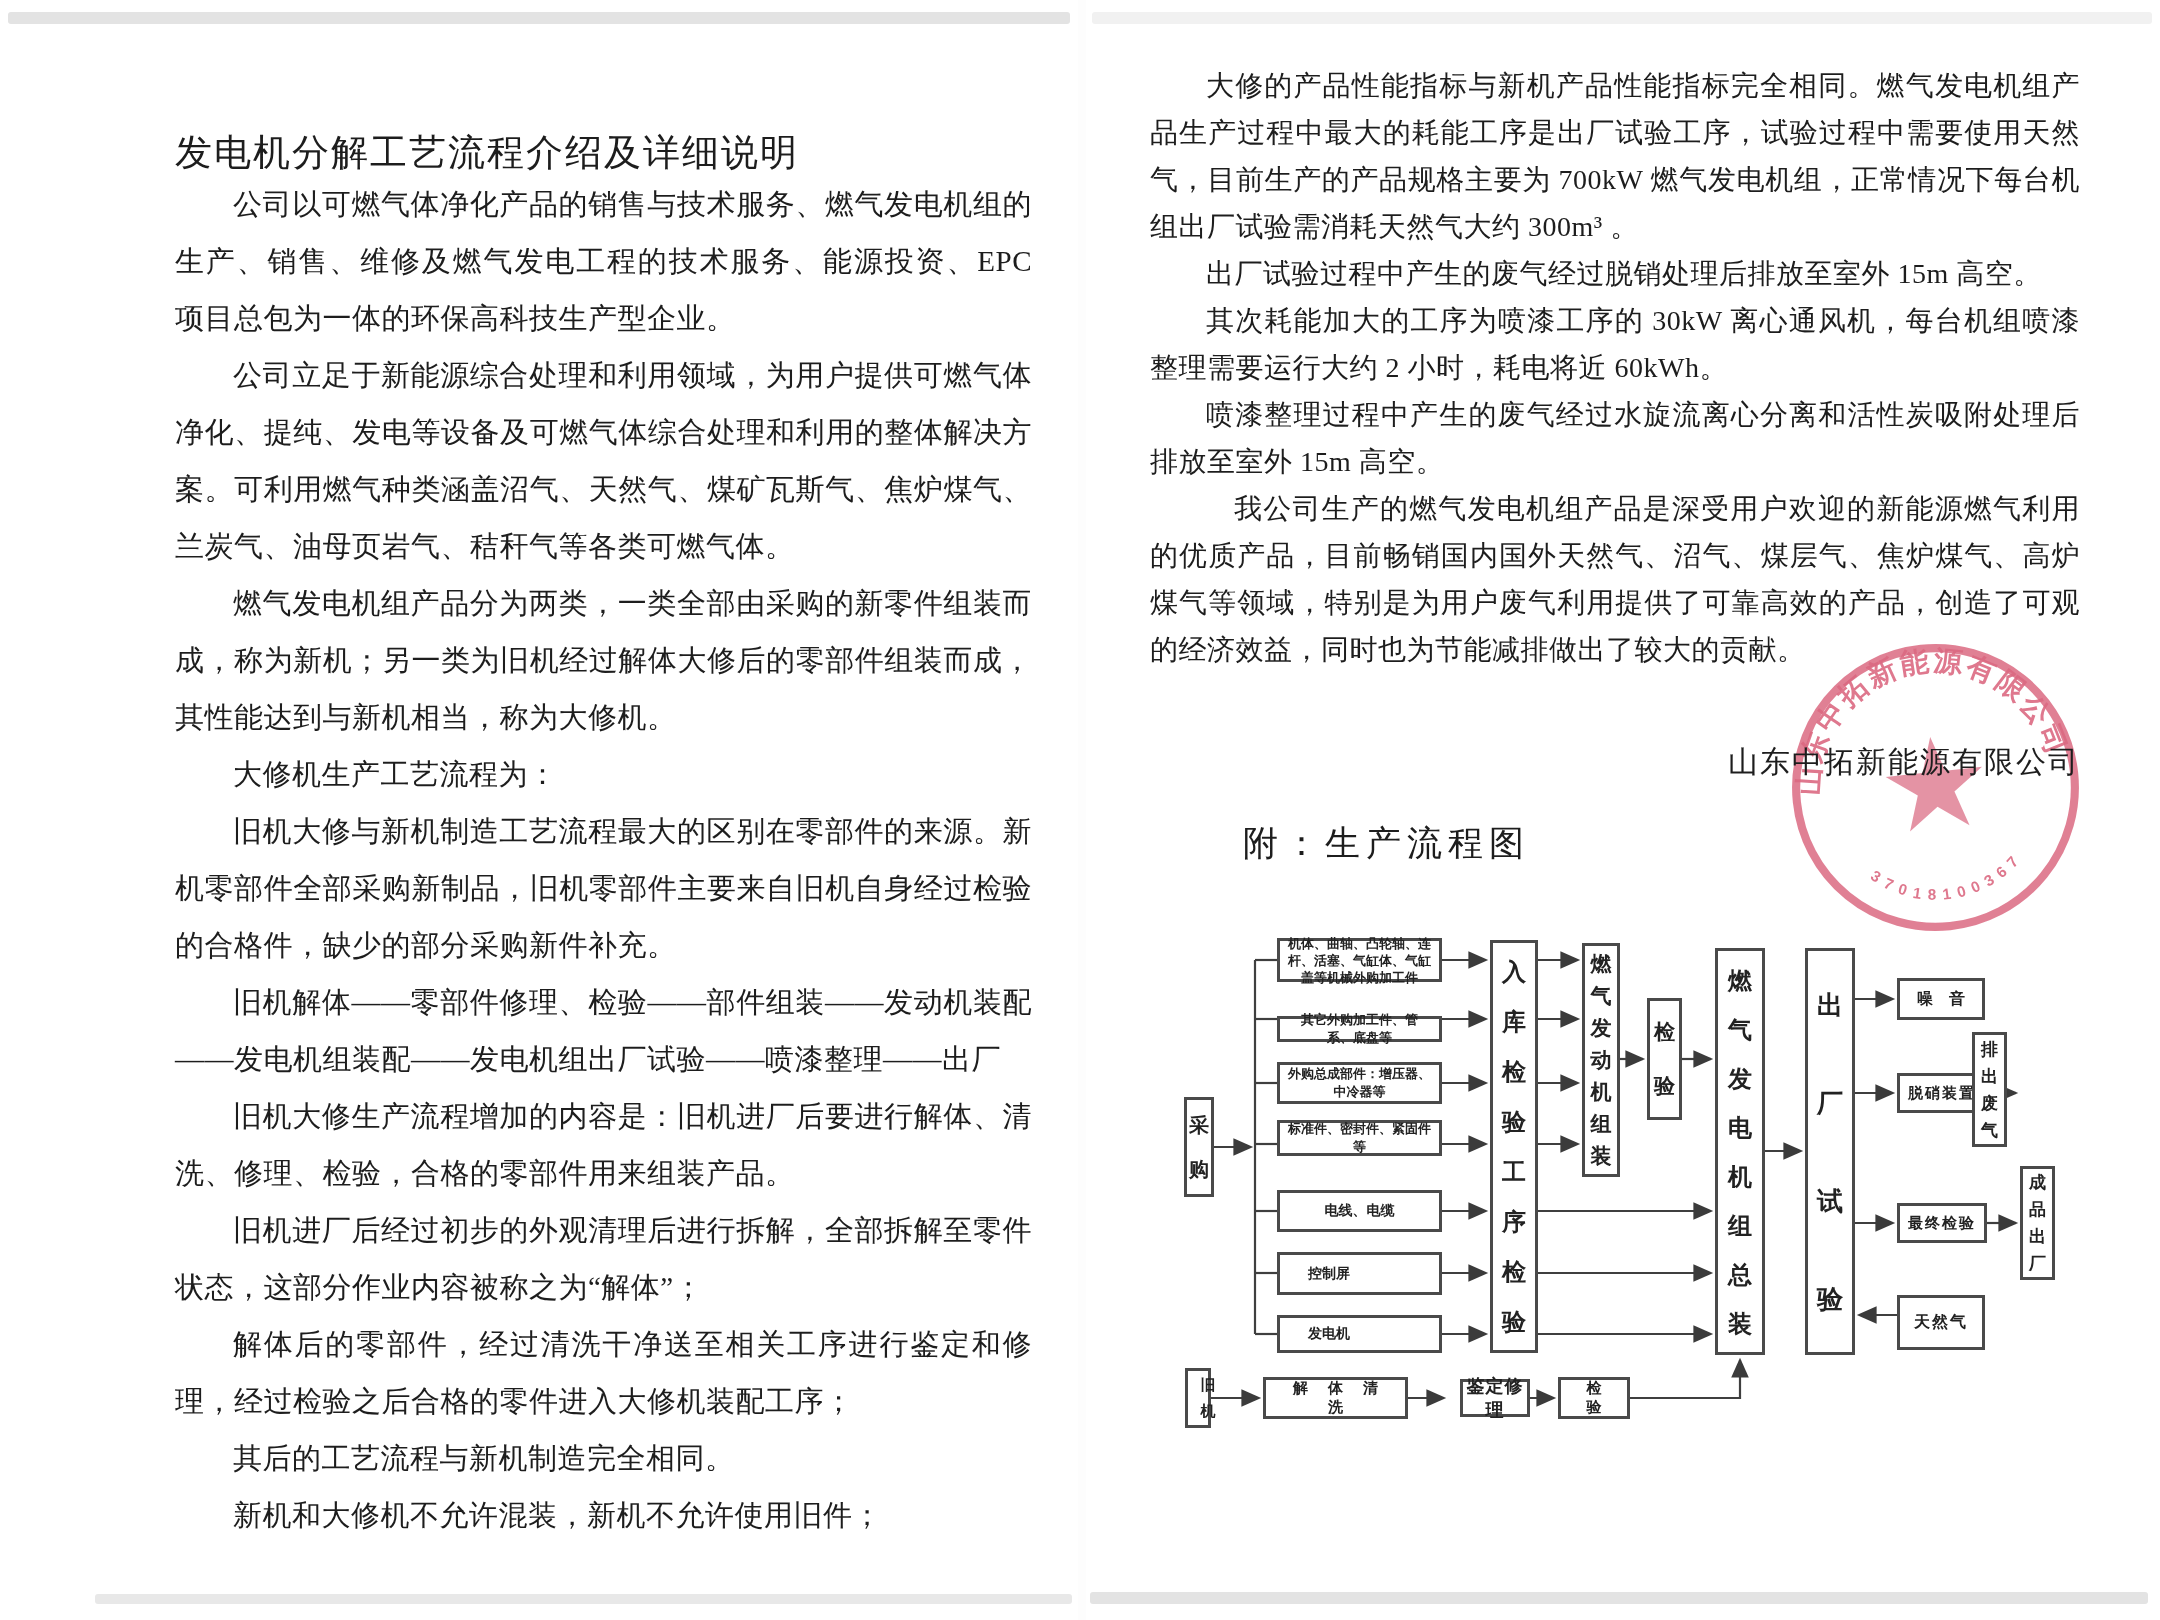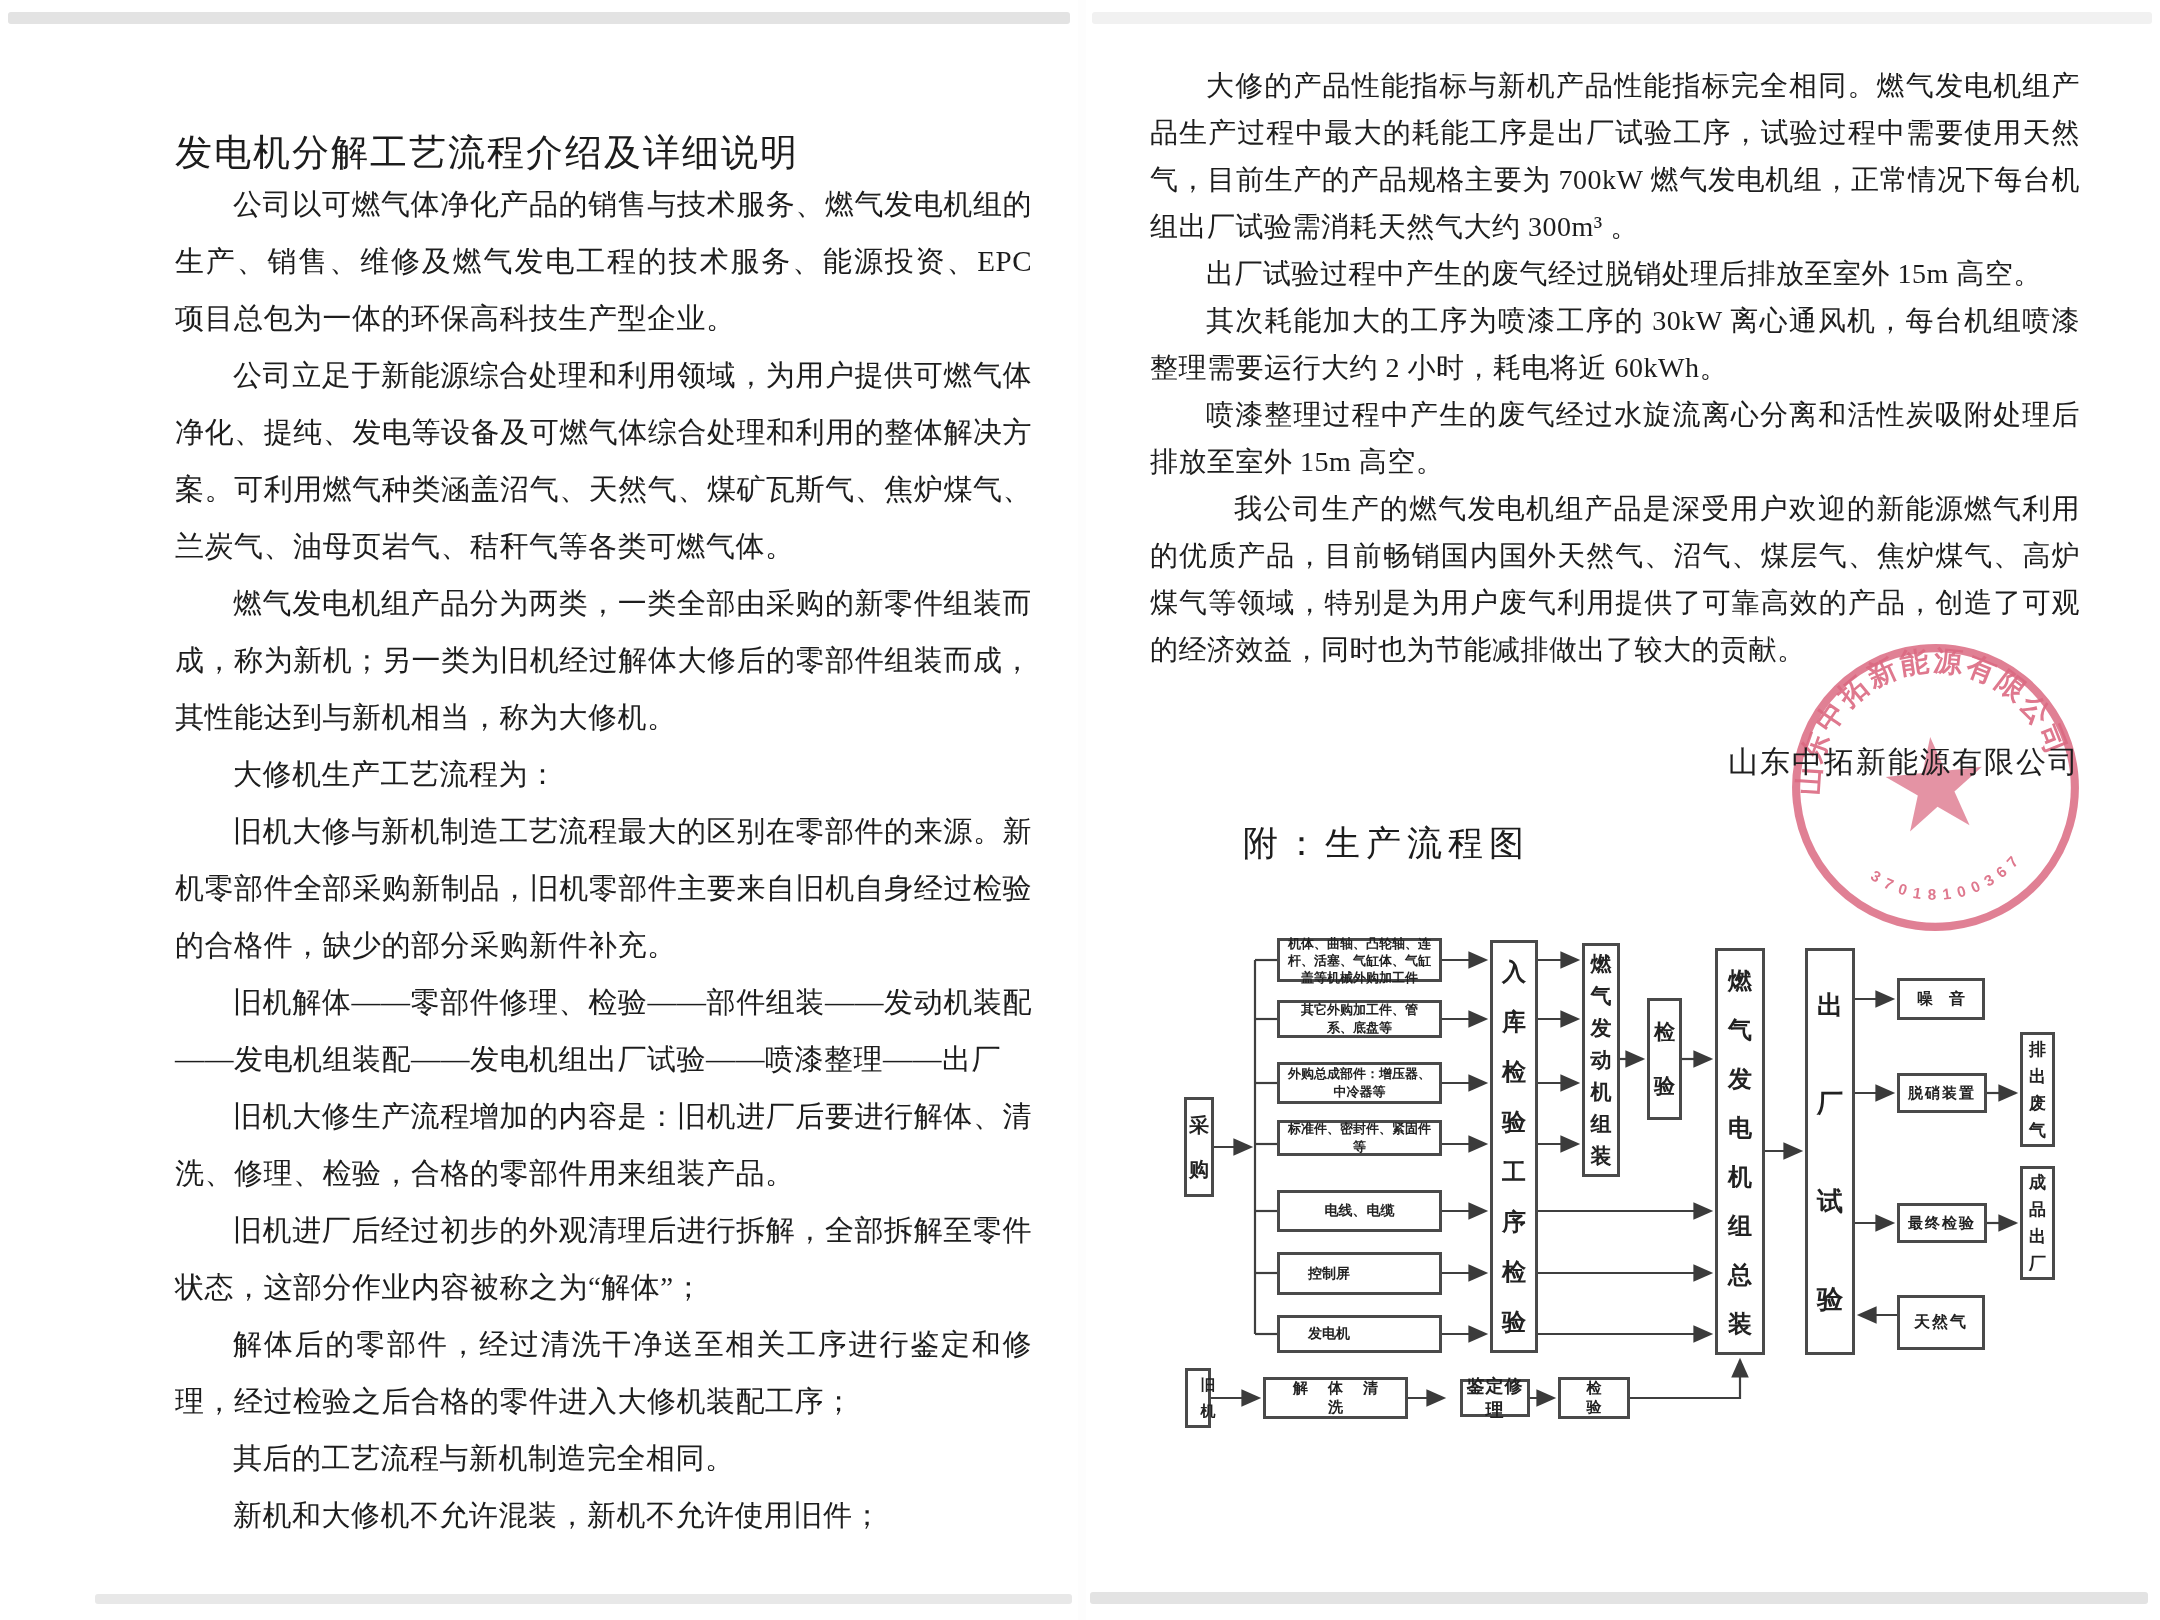--- a/index.html
+++ b/index.html
@@ -146,21 +146,21 @@
         <polyline points="455,483 565,483 565,445" marker-end="url(#ah)"></polyline>
       </g>
     </svg>
 
     <div class="fbox" style="left:9px;top:182px;width:30px;height:100px;font-size:20px;">
       <div class="vtext" style="line-height:44px;">采购</div>
     </div>
     <div class="fbox" style="left:102px;top:23px;width:165px;height:44px;font-size:13px;line-height:17px;padding:0 4px;">
       <span>机体、曲轴、凸轮轴、连杆、活塞、气缸体、气缸盖等机械外购加工件</span>
     </div>
-    <div class="fbox" style="left:102px;top:85px;width:165px;height:38px;font-size:13px;padding:0 12px;">
+    <div class="fbox" style="left:102px;top:101px;width:165px;height:26px;font-size:13px;padding:0 12px;">
       <span>其它外购加工件、管系、底盘等</span>
     </div>
     <div class="fbox" style="left:102px;top:147px;width:165px;height:42px;font-size:13px;padding:0 4px;">
       <span>外购总成部件：增压器、中冷器等</span>
     </div>
     <div class="fbox" style="left:102px;top:205px;width:165px;height:36px;font-size:13px;padding:0 4px;">
       <span>标准件、密封件、紧固件等</span>
     </div>
     <div class="fbox" style="left:102px;top:275px;width:165px;height:42px;font-size:14px;">
       <span>电线、电缆</span>
@@ -187,21 +187,21 @@
     <div class="fbox" style="left:630px;top:33px;width:50px;height:407px;font-size:26px;">
       <div class="vtext" style="line-height:98px;">出厂试验</div>
     </div>
 
     <div class="fbox" style="left:722px;top:63px;width:88px;height:42px;font-size:16px;letter-spacing:16px;padding-left:16px;">
       <span>噪音</span>
     </div>
     <div class="fbox" style="left:722px;top:158px;width:90px;height:40px;font-size:15px;letter-spacing:2px;">
       <span>脱硝装置</span>
     </div>
-    <div class="fbox" style="left:845px;top:117px;width:35px;height:115px;font-size:17px;">
+    <div class="fbox" style="left:797px;top:117px;width:35px;height:115px;font-size:17px;">
       <div class="vtext" style="line-height:27px;">排出废气</div>
     </div>
     <div class="fbox" style="left:722px;top:288px;width:90px;height:40px;font-size:15px;letter-spacing:2px;">
       <span>最终检验</span>
     </div>
     <div class="fbox" style="left:845px;top:251px;width:35px;height:114px;font-size:17px;">
       <div class="vtext" style="line-height:27px;">成品出厂</div>
     </div>
     <div class="fbox" style="left:722px;top:380px;width:88px;height:55px;font-size:16px;letter-spacing:2px;">
       <span>天然气</span>

